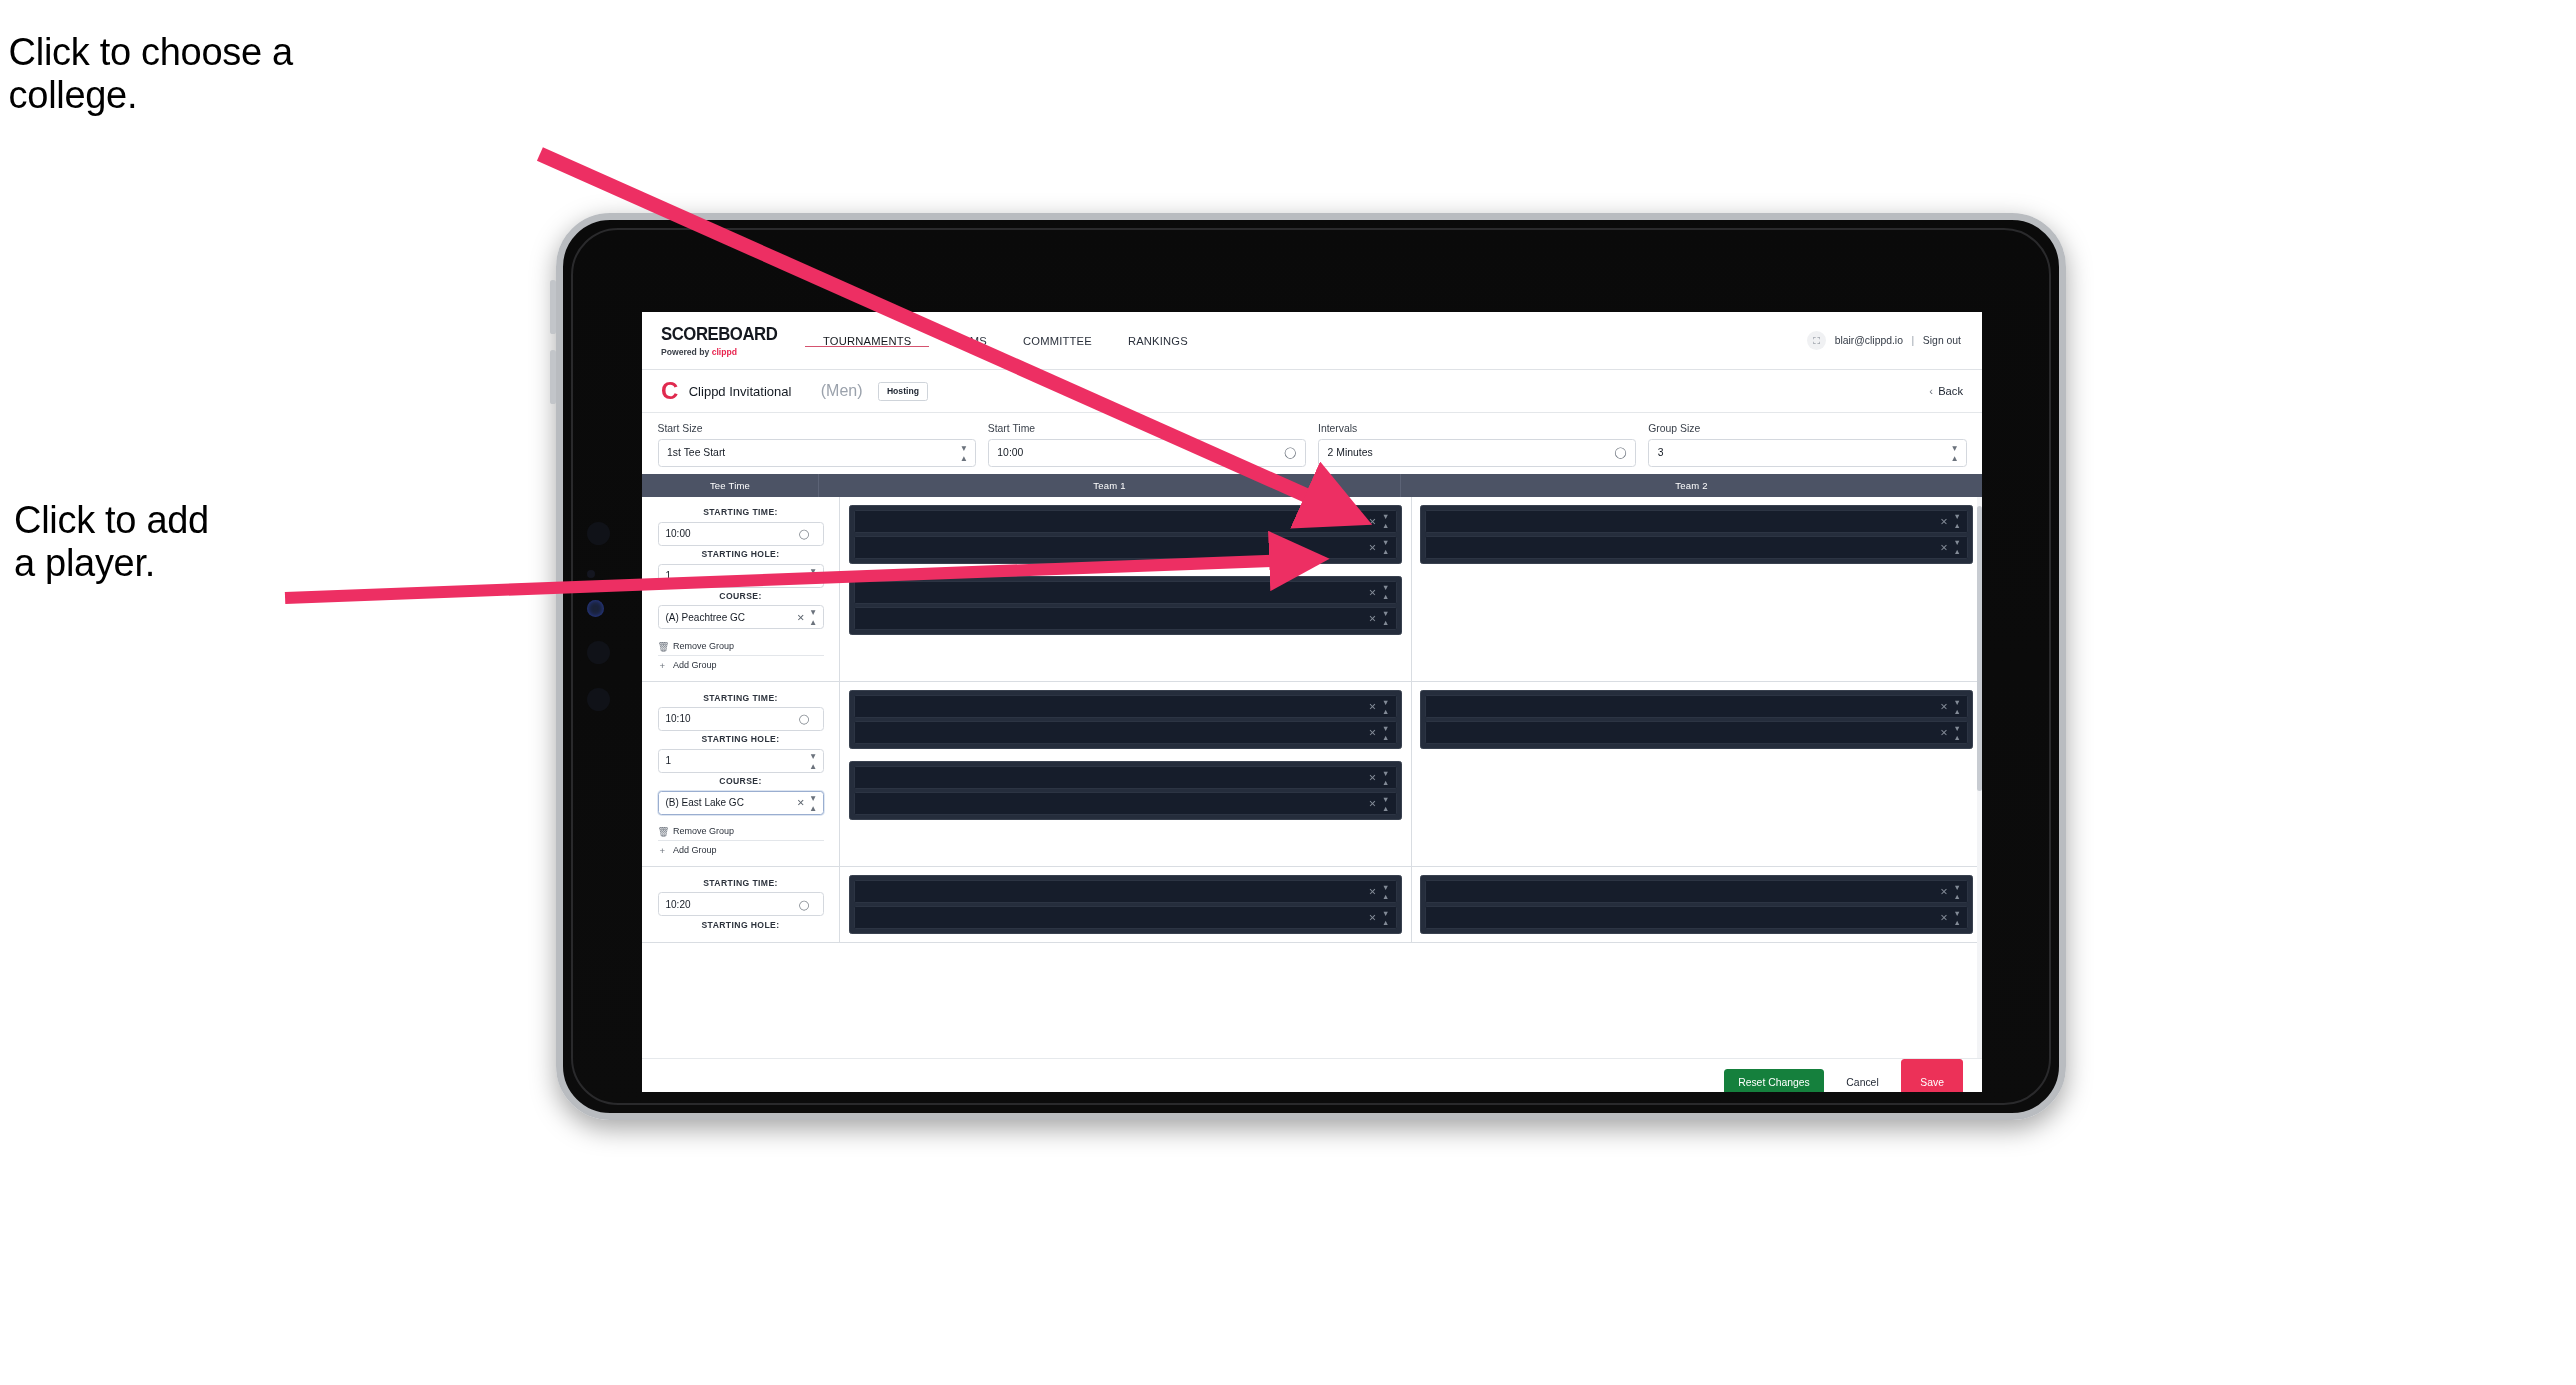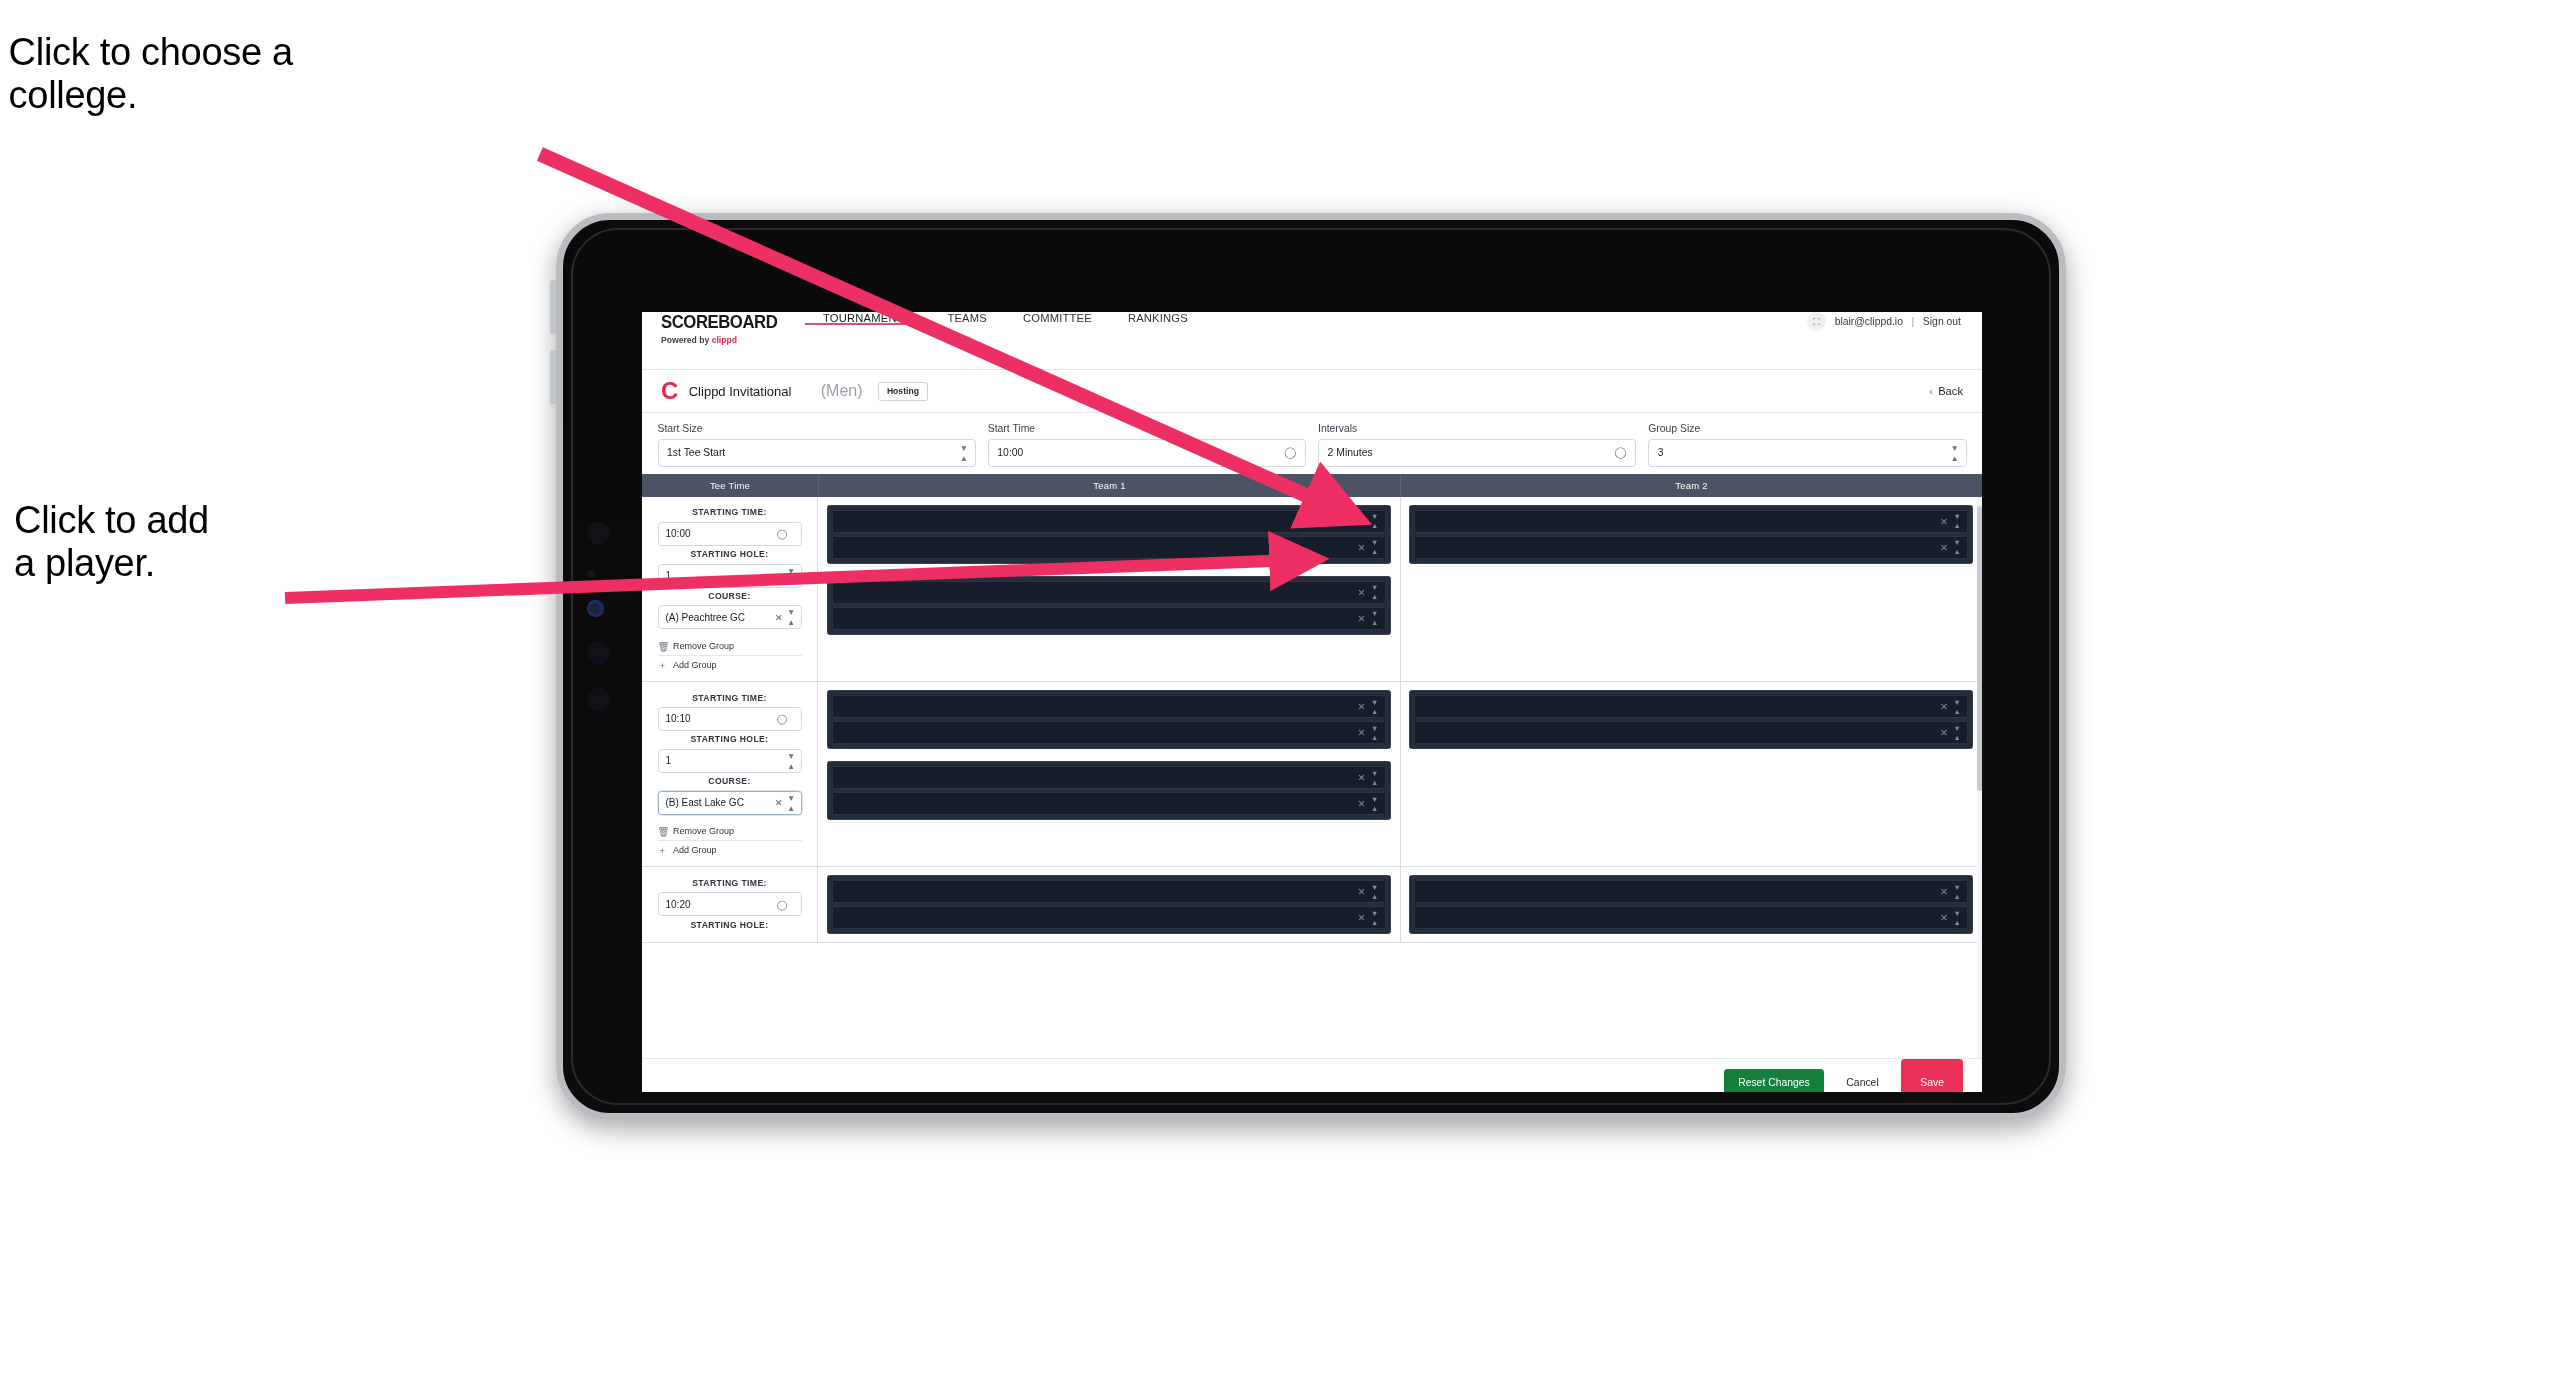--- a/index.html
+++ b/index.html
@@ -66,21 +66,21 @@
     width: 1340px; height: 780px;
     background: #ffffff;
     overflow: hidden;
     font-size: 11.2px;
     color: #1d2430;
   }
 
   
   #topnav {
     height: 58px;
-    display: flex; align-items: flex-start;
+    display: flex; align-items: center;
     border-bottom: 0.9px solid #dfe2e6;
     background:#fff;
     position: relative;
   }
   #brand { display:flex; flex-direction:column; justify-content:center; padding: 0 19px 0 19px; }
   #brand-title {
     font-weight: 800; font-size: 18px; letter-spacing: -0.5px;
     color:#14181f; font-family:"Liberation Sans", sans-serif;
     transform: scaleX(0.93); transform-origin: left center;
   }
@@ -148,21 +148,21 @@
   #thead .th-t1   { flex: 1; border-right:0.9px solid #5c6376; }
   #thead .th-t2   { flex: 1; }
 
   
   #tbody {
     height: 561px; overflow: hidden; position: relative;
     border-left:0; border-right:0;
   }
   .teerow { display:flex; border-bottom:0.9px solid #d9dde2; background:#fff; }
   .cell-tee {
-    width: 176px; border-right:0.9px solid #d9dde2;
+    width: 198px; border-right:0.9px solid #d9dde2;
     padding: 7px 15.5px 7px 15.5px; display:flex; flex-direction:column; align-items:center;
   }
   .tee-lbl { font-size:8.6px; font-weight:700; letter-spacing:0.4px; color:#2c323c; margin: 3.5px 0 4.3px 0; }
   .tee-input {
     width: 100%; height: 24px; border:0.9px solid #d4d8de; border-radius:3.5px;
     display:flex; align-items:center; padding: 0 7px; font-size:10px; color:#161c25; background:#fff;
   }
   .tee-input.focused { border-color:#9aaed0; box-shadow: 0 0 0 0.9px rgba(120,150,200,.25); }
   .tee-input .v { flex:1; }
   .tee-input .x { color:#5f6770; font-size:9.5px; margin-right:6px; cursor:pointer; }

